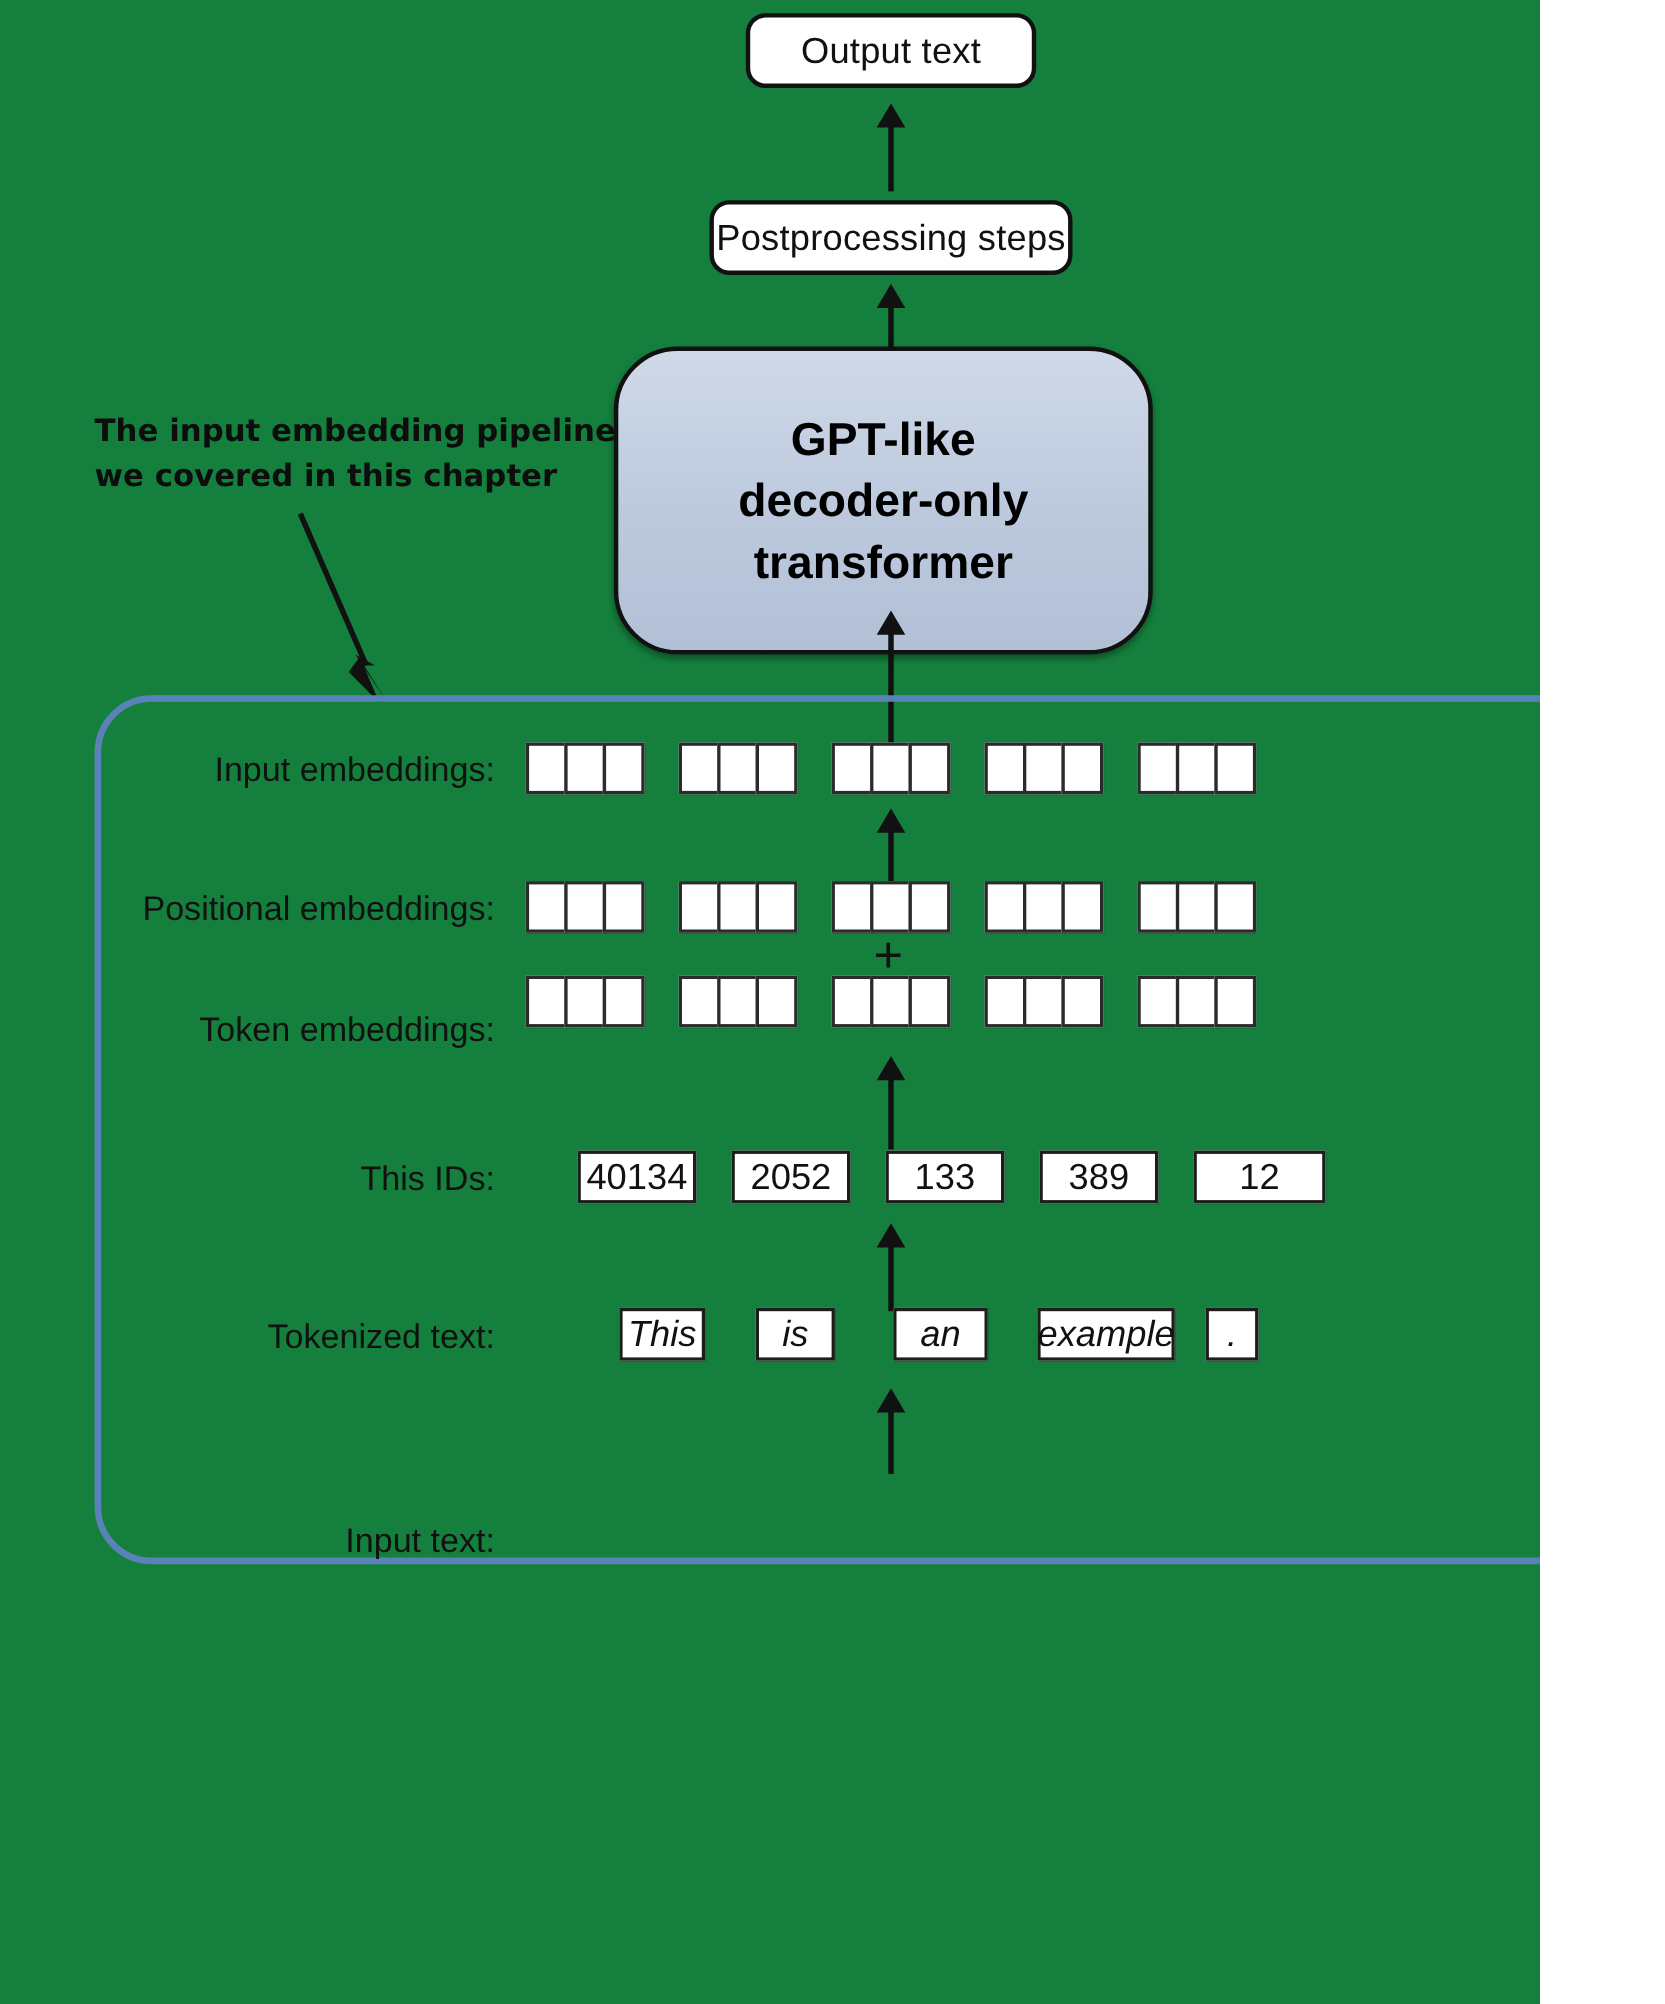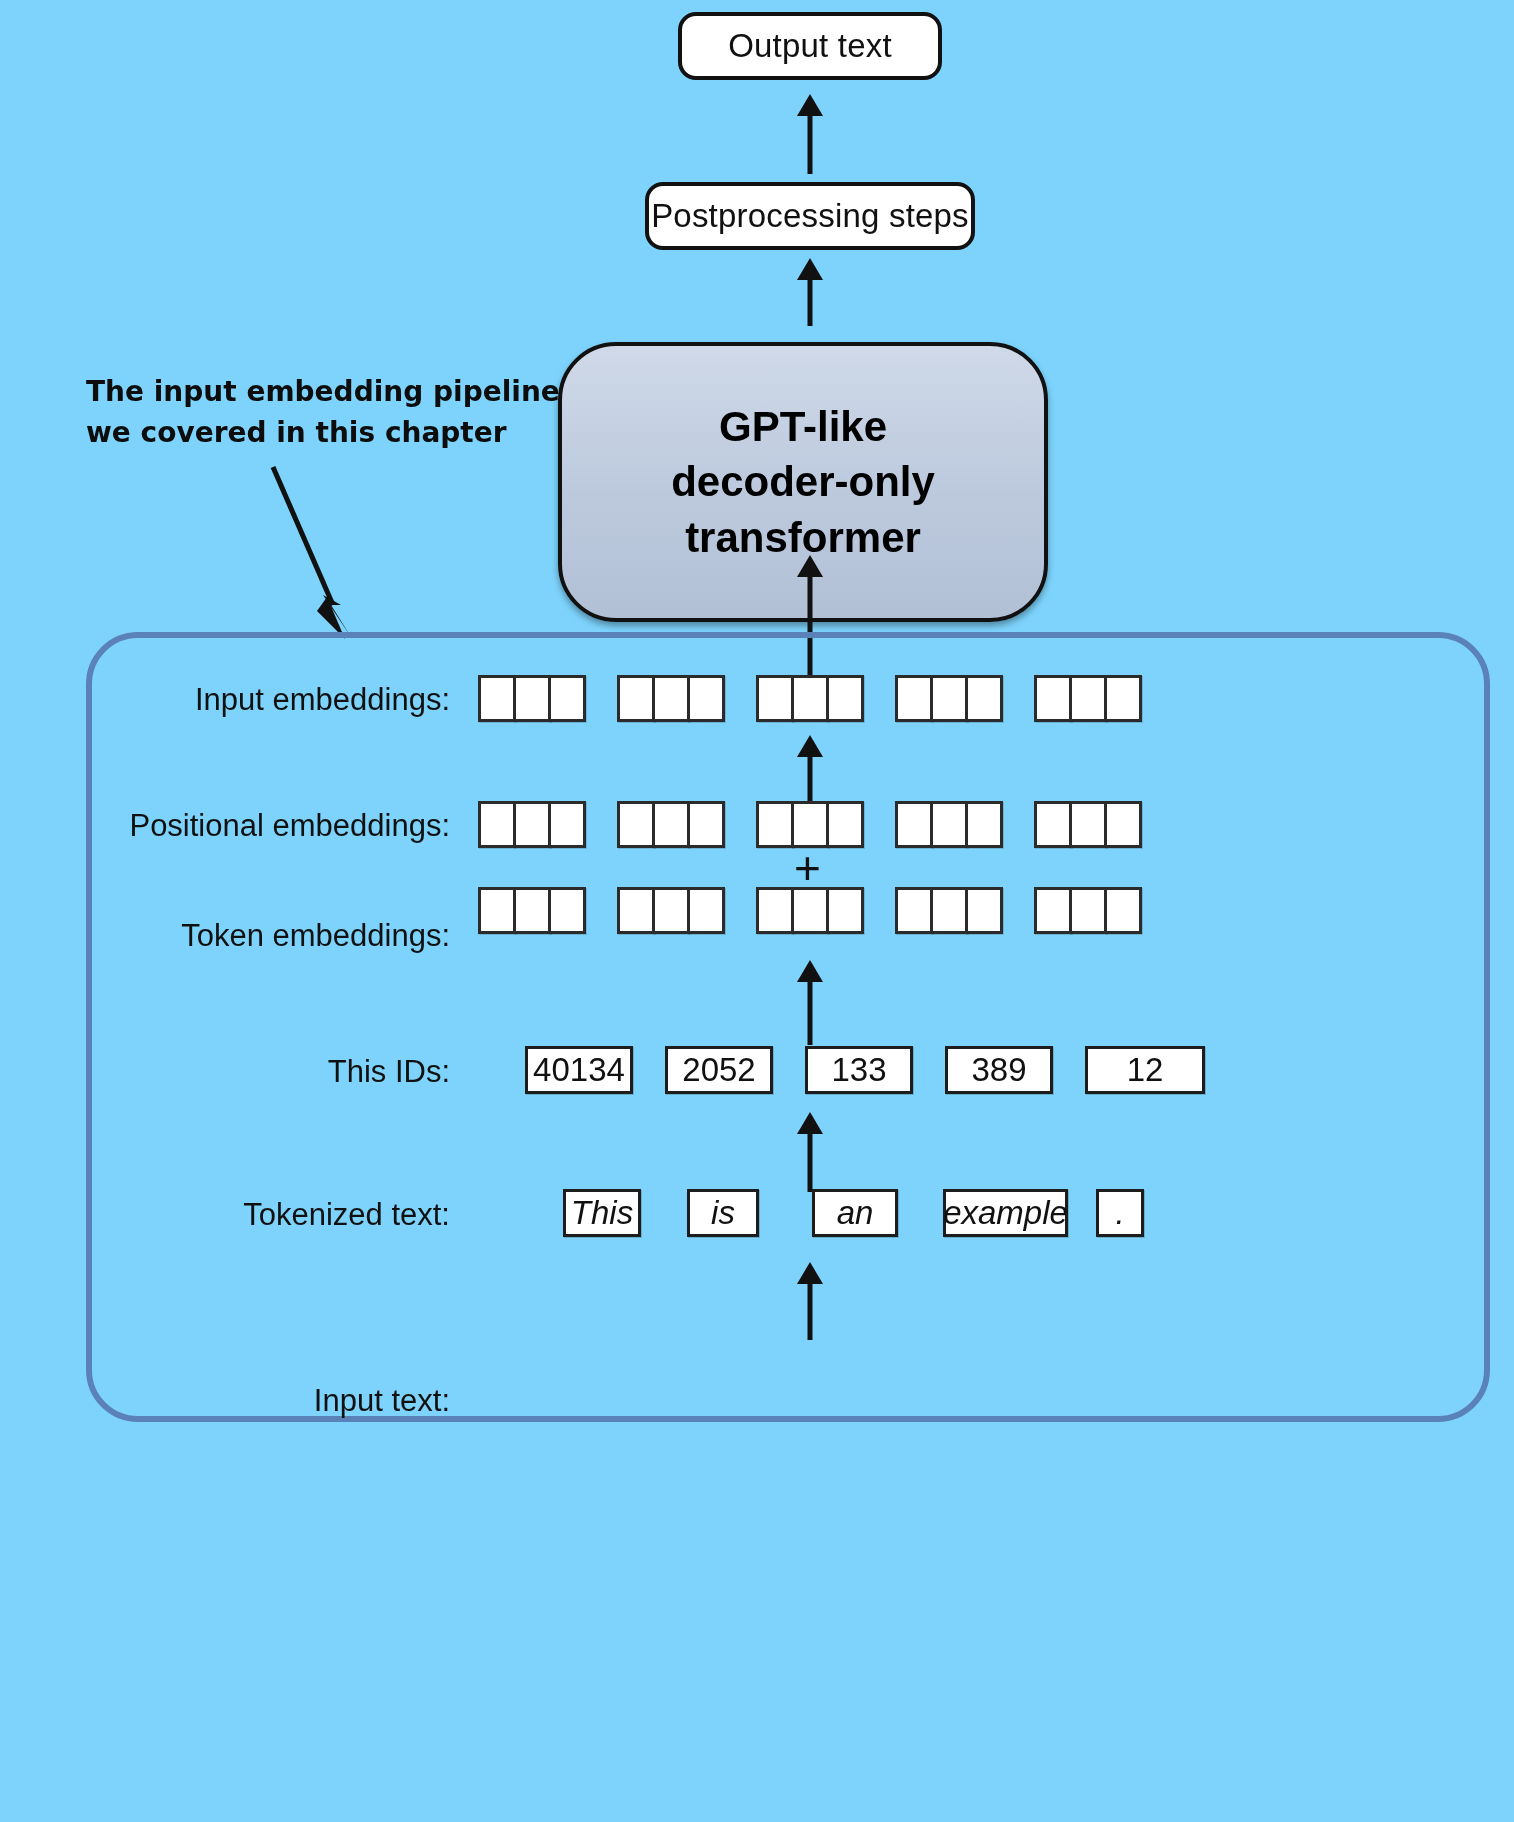--- a/index.html
+++ b/index.html
@@ -5,23 +5,23 @@
   html, body {
     margin: 0;
     padding: 0;
     background: #ffffff;
   }
   body {
     font-family: "Liberation Sans", sans-serif;
   }
   #page {
     position: relative;
-    width: 1514px;
+    width: 1400px;
     height: 1822px;
-    background: #7dd3fc;
+    background: #15803d;
     overflow: hidden;
   }
 
   
   .abs { position: absolute; box-sizing: border-box; }
 
   
   .pill {
     border: 4px solid #111111;
     border-radius: 18px;
@@ -38,21 +38,20 @@
   
   .gpt-block {
     border: 4px solid #111111;
     border-radius: 58px;
     background: linear-gradient(180deg, #cfd9e8 0%, #bcc9dd 55%, #b2c0d6 100%);
     display: flex;
     flex-direction: column;
     align-items: center;
     justify-content: center;
     box-shadow: 0 4px 6px rgba(0,0,0,.35);
-    margin-top: 27px;
   }
   .gpt-line {
     font-weight: bold;
     font-size: 42px;
     color: #000000;
     line-height: 1.32;
     text-align: center;
     white-space: nowrap;
   }
 

